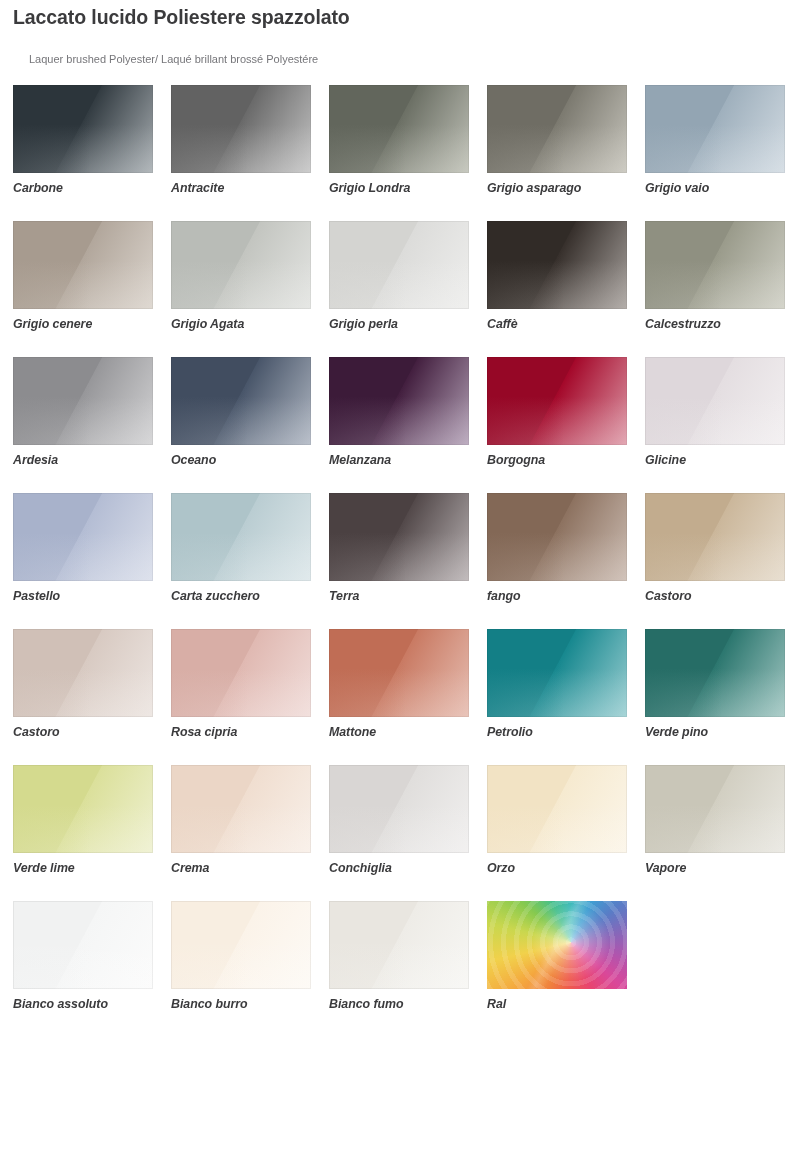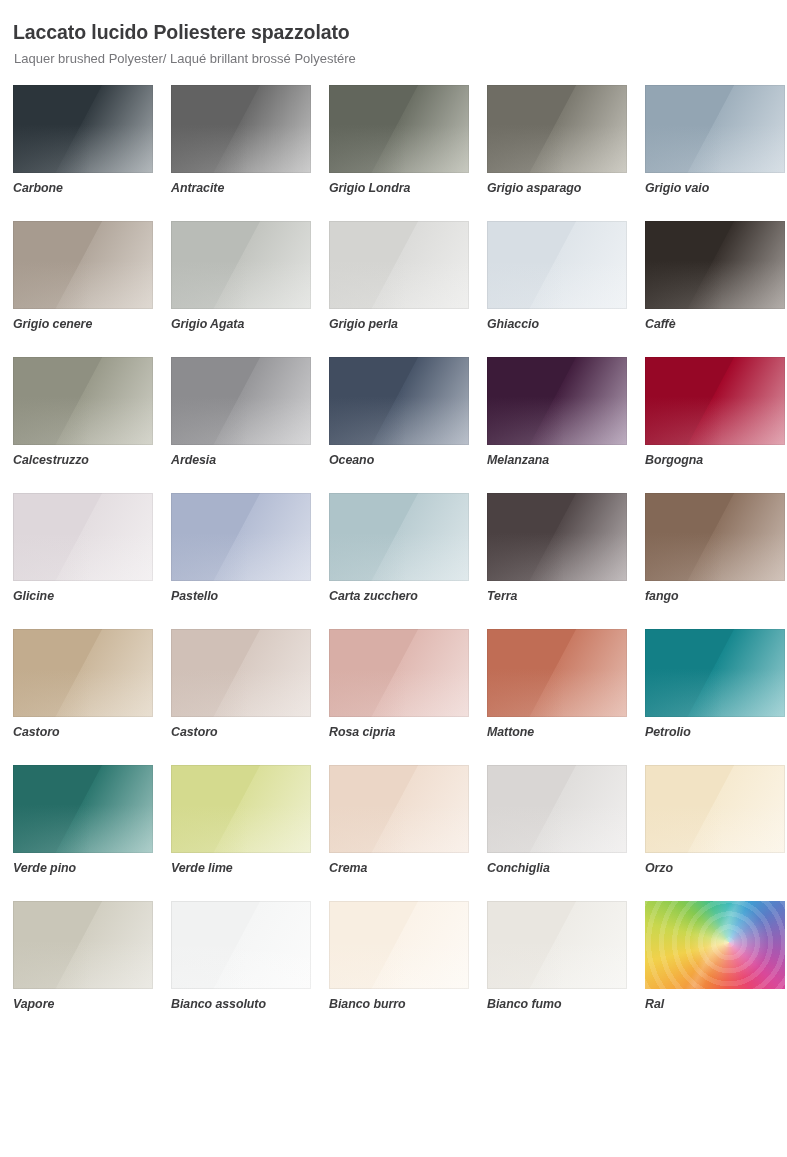--- a/index.html
+++ b/index.html
@@ -16,37 +16,37 @@
     overflow: hidden;
   }
   .page {
     position: relative;
     width: 787px;
     height: 1157px;
     background: #ffffff;
     box-sizing: border-box;
   }
   .header {
-    padding: 20px 0 0 13px;
+    padding: 5px 0 0 13px;
   }
   .page-title {
     font-size: 19.5px;
     font-weight: bold;
     color: #3b3b3d;
     letter-spacing: -0.1px;
     line-height: 24px;
     margin: 0;
     padding: 0;
   }
   .page-subtitle {
-    font-size: 13px;
+    font-size: 11px;
     font-weight: normal;
     color: #76767a;
     line-height: 18px;
-    margin: 1px;
+    margin: 16px;
     padding: 5px 0 0 0;
   }
   .swatch-grid {
     position: relative;
     margin: 17px 0 0 0;
     padding: 0 0 0 13px;
     display: grid;
     grid-template-columns: repeat(5, 140px);
     column-gap: 18px;
     row-gap: 0px;
@@ -208,29 +208,20 @@
         <div class="swatch-chip">
           <div class="chip-base" style="background: rgb(220, 220, 218);"></div>
           <div class="chip-gloss" style="background: linear-gradient(118deg, rgb(212, 212, 209) 0%, rgb(212, 212, 209) 47.5%, rgb(220, 220, 218) 48%, rgb(244, 244, 243) 118%);"></div>
           <div class="chip-gloss" style="background: linear-gradient(to right, rgba(212, 212, 209, 0.55) 0%, rgba(212, 212, 209, 0) 55%), linear-gradient(to top, rgba(244, 244, 243, 0.3) 0%, rgba(244, 244, 243, 0) 55%);"></div>
           <div class="chip-edge"></div>
         </div>
         <div class="swatch-label">Grigio perla</div>
       </div>
       <div class="swatch-cell">
         <div class="swatch-chip">
-          <div class="chip-base" style="background: rgb(223, 229, 234);"></div>
-          <div class="chip-gloss" style="background: linear-gradient(118deg, rgb(215, 222, 228) 0%, rgb(215, 222, 228) 47.5%, rgb(223, 229, 234) 48%, rgb(245, 247, 249) 118%);"></div>
-          <div class="chip-gloss" style="background: linear-gradient(to right, rgba(215, 222, 228, 0.55) 0%, rgba(215, 222, 228, 0) 55%), linear-gradient(to top, rgba(245, 247, 249, 0.3) 0%, rgba(245, 247, 249, 0) 55%);"></div>
-          <div class="chip-edge"></div>
-        </div>
-        <div class="swatch-label">Ghiaccio</div>
-      </div>
-      <div class="swatch-cell">
-        <div class="swatch-chip">
           <div class="chip-base" style="background: rgb(55, 48, 44);"></div>
           <div class="chip-gloss" style="background: linear-gradient(118deg, rgb(49, 43, 39) 0%, rgb(49, 43, 39) 47.5%, rgb(55, 48, 44) 48%, rgb(207, 202, 198) 118%);"></div>
           <div class="chip-gloss" style="background: linear-gradient(to right, rgba(49, 43, 39, 0.55) 0%, rgba(49, 43, 39, 0) 55%), linear-gradient(to top, rgba(207, 202, 198, 0.3) 0%, rgba(207, 202, 198, 0) 55%);"></div>
           <div class="chip-edge"></div>
         </div>
         <div class="swatch-label">Caffè</div>
       </div>
       <div class="swatch-cell">
         <div class="swatch-chip">
           <div class="chip-base" style="background: rgb(154, 155, 139);"></div>

